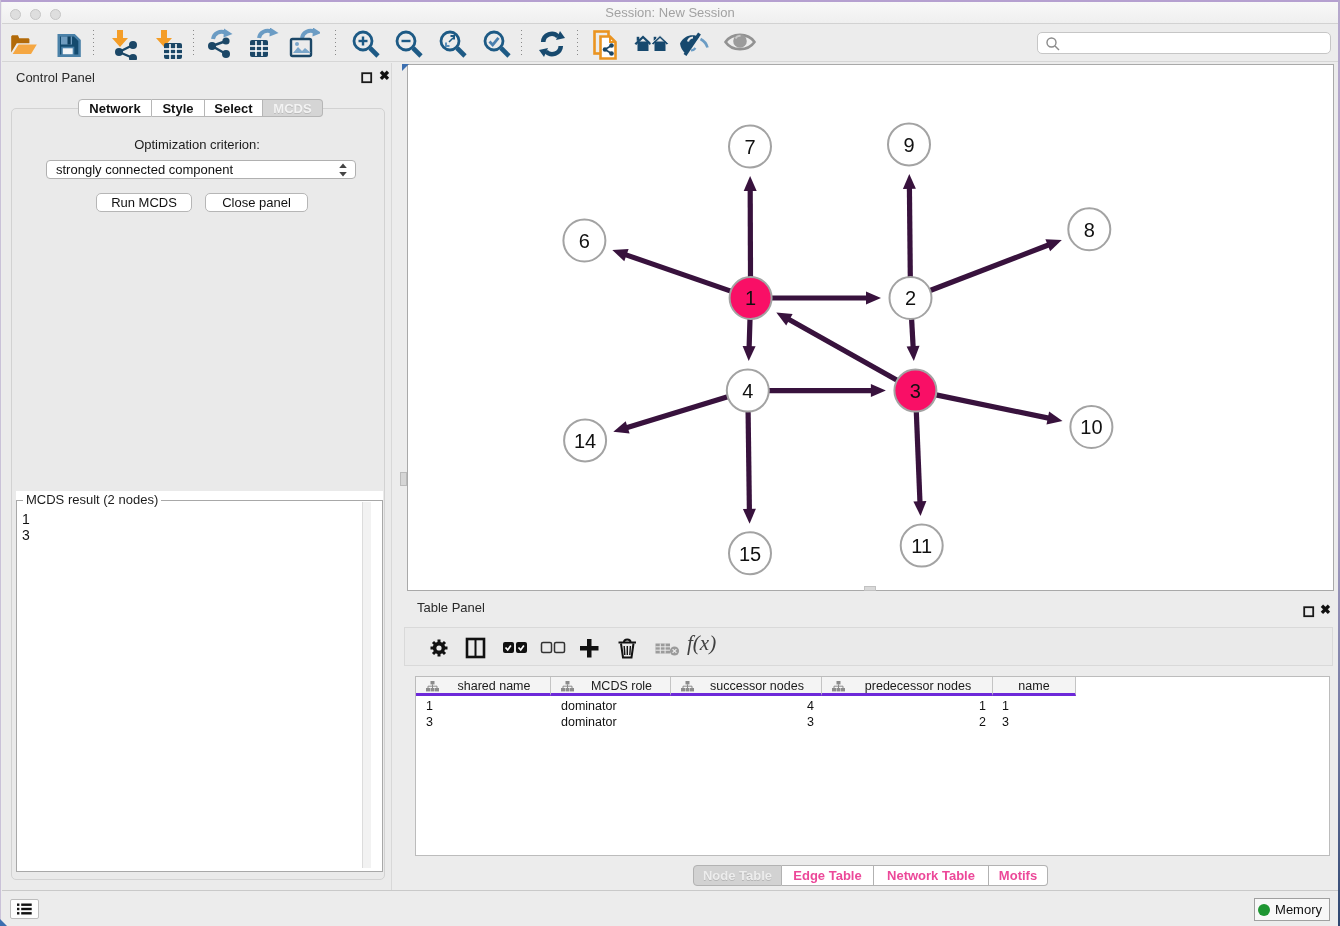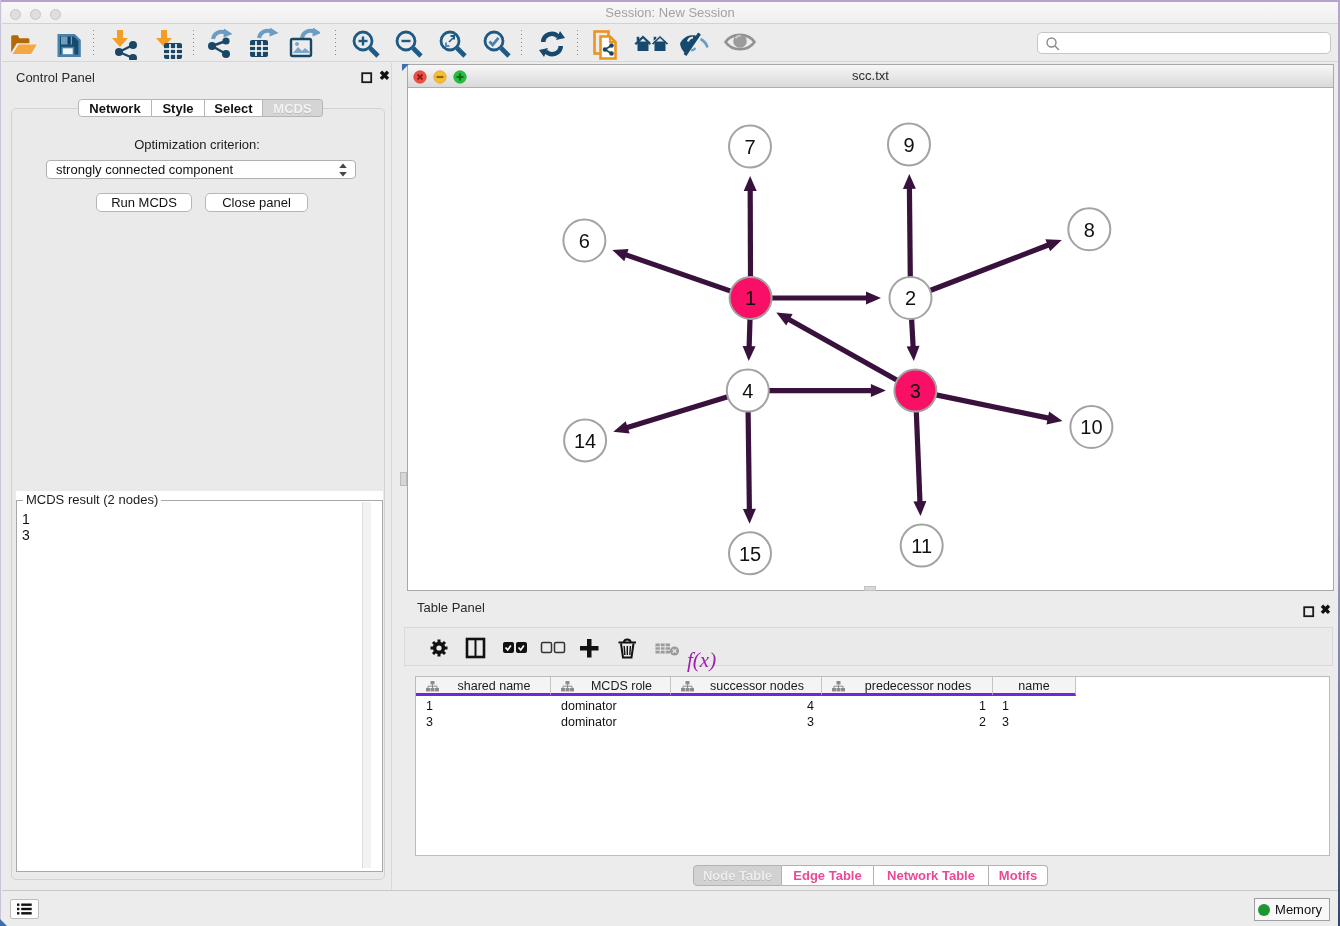--- a/index.html
+++ b/index.html
@@ -230,31 +230,20 @@
   <div class="btn" style="left:94px; width:96px;">Run MCDS</div>
   <div class="btn" style="left:203px; width:103px;">Close panel</div>
   <div class="abs" id="mcdsbox">
     <div style="position:absolute; left:0; top:9px; right:0; bottom:0; border:1px solid #a8a8a8;"></div>
     <div id="mcdslegend">MCDS result (2 nodes)</div>
     <div style="position:absolute; left:6px; top:20px; font-size:14px; color:#111; line-height:16.3px;">1<br>3</div>
     <div style="position:absolute; right:12px; top:11px; width:9px; height:366px; background:#f2f2f2; border-left:1px solid #dcdcdc;"></div>
   </div>
 </div>
 <div class="abs" id="netwin">
-  <div class="abs" id="nettitle">
-    <svg style="position:absolute; left:5px; top:5px;" width="60" height="14">
-      <circle cx="7" cy="7" r="6.2" fill="#ee4e43" stroke="#d2423a" stroke-width="0.8"></circle>
-      <path d="M4.5 4.5 l5 5 M9.5 4.5 l-5 5" stroke="#8c1d14" stroke-width="1.8"></path>
-      <circle cx="27" cy="7" r="6.2" fill="#f5bf31" stroke="#dda729" stroke-width="0.8"></circle>
-      <line x1="23.5" y1="7" x2="30.5" y2="7" stroke="#92691a" stroke-width="2.2"></line>
-      <circle cx="47" cy="7" r="6.2" fill="#27bd3e" stroke="#22a838" stroke-width="0.8"></circle>
-      <path d="M43.5 7 h7 M47 3.5 v7" stroke="#0d6e1d" stroke-width="2.2"></path>
-    </svg>
-    <div class="t">scc.txt</div>
-  </div>
   <svg id="graph" width="925" height="502" viewBox="0 0 925 502" style="position:absolute; left:0; top:23px;">
     <g stroke="#38123d" stroke-width="5.2">
       <line x1="342.5" y1="189.0" x2="342.2" y2="101.0"></line>
       <line x1="322.8" y1="203.1" x2="216.6" y2="166.4"></line>
       <line x1="363.6" y1="210.0" x2="460.0" y2="210.0"></line>
       <line x1="342.0" y1="231.0" x2="341.1" y2="260.1"></line>
       <line x1="502.3" y1="189.0" x2="501.4" y2="98.9"></line>
       <line x1="522.1" y1="202.5" x2="641.6" y2="156.5"></line>
       <line x1="503.6" y1="231.0" x2="505.2" y2="260.2"></line>
       <line x1="489.1" y1="292.3" x2="379.7" y2="230.8"></line>
@@ -355,21 +344,21 @@
       <rect x="0.5" y="1.5" width="14.5" height="10" fill="#9b9b9b"></rect>
       <g stroke="#eaeaea" stroke-width="1">
           <line x1="0.5" y1="4.8" x2="15" y2="4.8"></line>
           <line x1="0.5" y1="8.2" x2="15" y2="8.2"></line>
           <line x1="5.3" y1="1.5" x2="5.3" y2="11.5"></line>
           <line x1="10.1" y1="1.5" x2="10.1" y2="11.5"></line>
         </g>
       <circle cx="19.5" cy="9" r="4.6" fill="#9b9b9b"></circle>
       <path d="M17.6 7.1 l3.8 3.8 M21.4 7.1 l-3.8 3.8" stroke="#eaeaea" stroke-width="1.3"></path>
     </svg>
-    <div style="position:absolute; left:282px; top:20px; font-family:'Liberation Serif',serif; font-style:italic; font-size:21px; color:#a21caf;">f(x)</div>
+    <div style="position:absolute; left:282px; top:3px; font-family:'Liberation Serif',serif; font-style:italic; font-size:21px; color:#404040;">f(x)</div>
     <svg style="position:absolute; left:898px; top:-22px;" width="12" height="12">
       <rect x="1.2" y="1.2" width="9" height="9" fill="none" stroke="#1a1a1a" stroke-width="1.8"></rect>
     </svg>
     <div style="position:absolute; left:915px; top:-26px; font-size:13px; font-weight:bold; color:#111;">✖</div>
   </div>
   <div class="abs" id="tbl">
     <div class="th" style="left:0; width:135px;"><svg width="13" height="11" style="position:absolute; left:10px; top:4px;">
           <rect x="4.5" y="0" width="4" height="3.4" fill="#8b8b8b"></rect>
           <rect x="0" y="7" width="4" height="3.4" fill="#8b8b8b"></rect>
           <rect x="4.5" y="7" width="4" height="3.4" fill="#8b8b8b"></rect>

